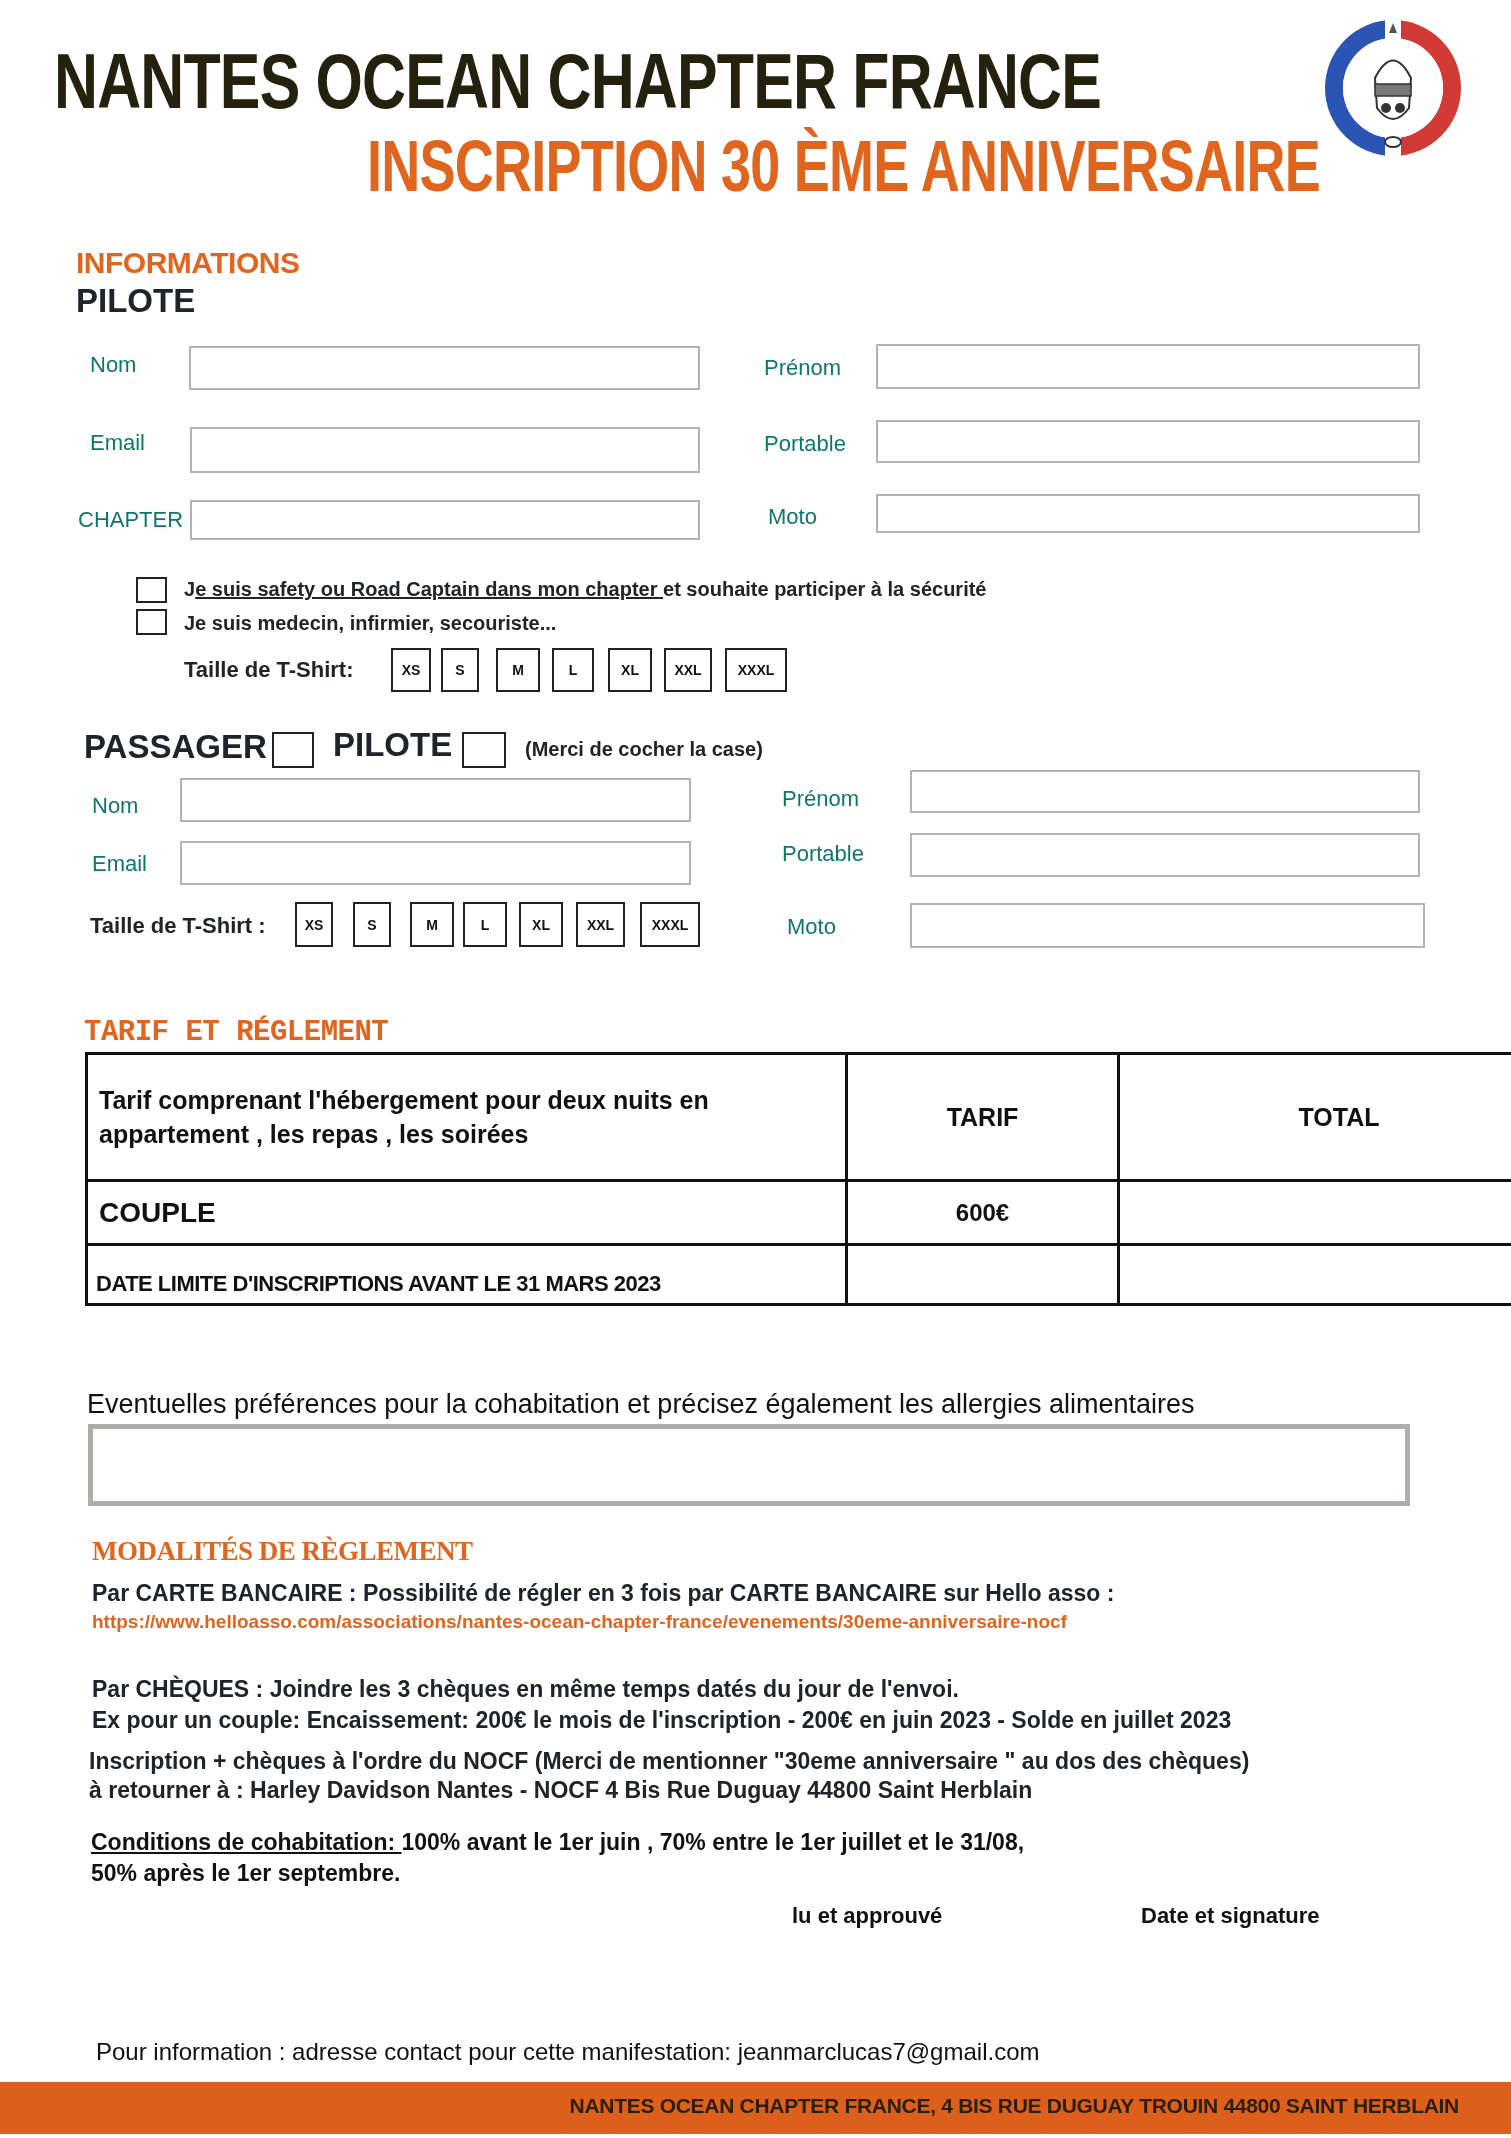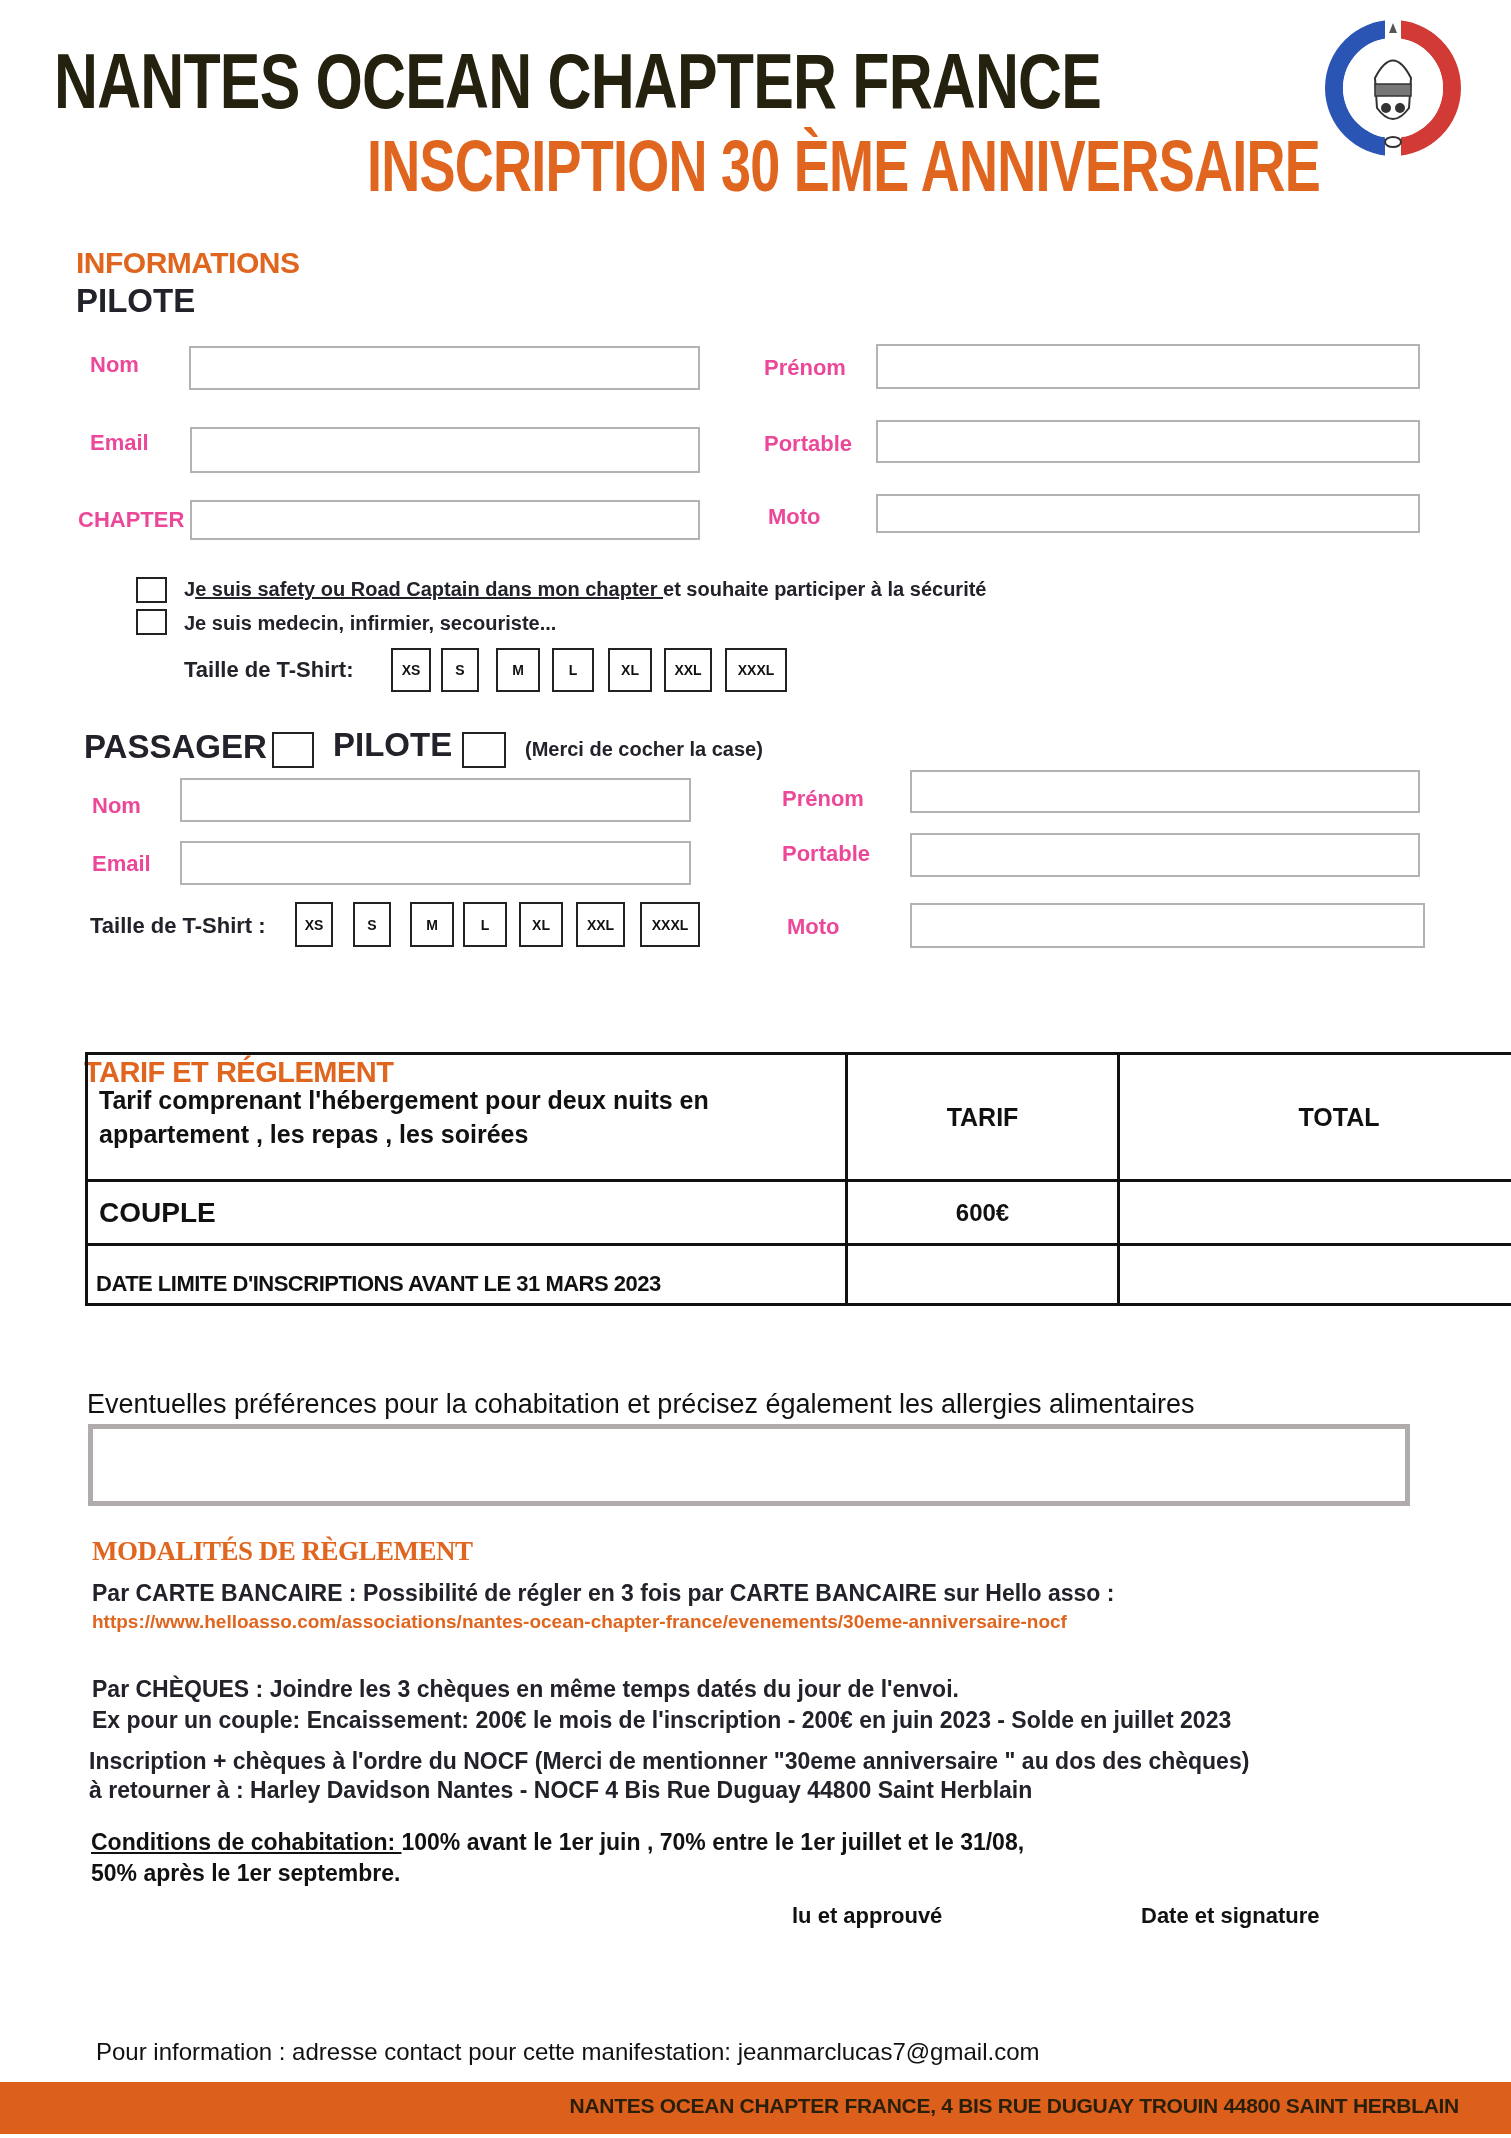--- a/index.html
+++ b/index.html
@@ -14,21 +14,21 @@
   }
   .title-sub {
     left: 367px; top: 130px; font-weight: 700; font-size: 72px; line-height: 1;
     color: #e0651f; letter-spacing: -1px; transform: scaleX(0.75); transform-origin: left top; white-space: nowrap;
   }
   .logo { left: 1323px; top: 18px; width: 140px; height: 140px; }
 
   .section-orange { color: #e0651f; font-weight: 700; font-size: 30px; letter-spacing: -0.5px; white-space: nowrap; }
   .section-dark { color: #22232a; font-weight: 700; font-size: 33px; white-space: nowrap; }
 
-  .label { font-weight: 700; font-size: 22px; color: #ec4899; white-space: nowrap; }
+  .label { font-weight: 400; font-size: 22px; color: #0f766e; white-space: nowrap; }
   .field { border: 2px solid #b3b3b3; background: #fff; }
   .box { border: 2px solid #222; background: #fff; }
   .size-box { border: 2px solid #222; background: #fff; display: flex; align-items: center; justify-content: center;
     font-weight: 700; font-size: 14px; color: #111; }
   .chk-text { font-weight: 700; font-size: 20px; color: #22232a; white-space: nowrap; }
   .chk-text u { text-decoration: underline; }
 
   table.tarif { position: absolute; left: 85px; top: 1052px; width: 1476px; border-collapse: collapse; }
   table.tarif td { border: 3px solid #111; font-weight: 700; color: #111; }
   .t-desc { font-size: 25px; line-height: 34px; padding-left: 11px; }
@@ -141,21 +141,21 @@
 
 <div class="abs label" style="left:782px; top:786px;" data-name="passager-prenom-label">Prénom</div>
 <div class="abs field" style="left:910px; top:770px; width:510px; height:43px;" data-name="passager-prenom-input"></div>
 
 <div class="abs label" style="left:782px; top:841px;" data-name="passager-portable-label">Portable</div>
 <div class="abs field" style="left:910px; top:833px; width:510px; height:44px;" data-name="passager-portable-input"></div>
 
 <div class="abs label" style="left:787px; top:914px;" data-name="passager-moto-label">Moto</div>
 <div class="abs field" style="left:910px; top:903px; width:515px; height:45px;" data-name="passager-moto-input"></div>
 
-<div class="abs section-orange" style="left:84px; top:1056px; font-size:29px;" data-name="section-title-tarif">TARIF  ET RÉGLEMENT</div>
+<div class="abs section-orange" style="left:84px; top:1016px; font-size:29px;font-family:Liberation Mono, monospace;" data-name="section-title-tarif">TARIF  ET RÉGLEMENT</div>
 
 <table class="tarif" data-name="tarif-table">
   <tbody>
       <tr style="height:127px;" data-name="tarif-header-row">
     <td class="t-desc" style="width:760px;" data-name="tarif-description">Tarif comprenant l'hébergement pour deux nuits en appartement , les repas , les soirées</td>
     <td class="t-head" style="width:272px;" data-name="tarif-column-header">TARIF</td>
     <td class="t-head" data-name="total-column-header">TOTAL</td>
   </tr>
   <tr style="height:64px;" data-name="table-row">
     <td class="t-cat" data-name="category-couple">COUPLE</td>

